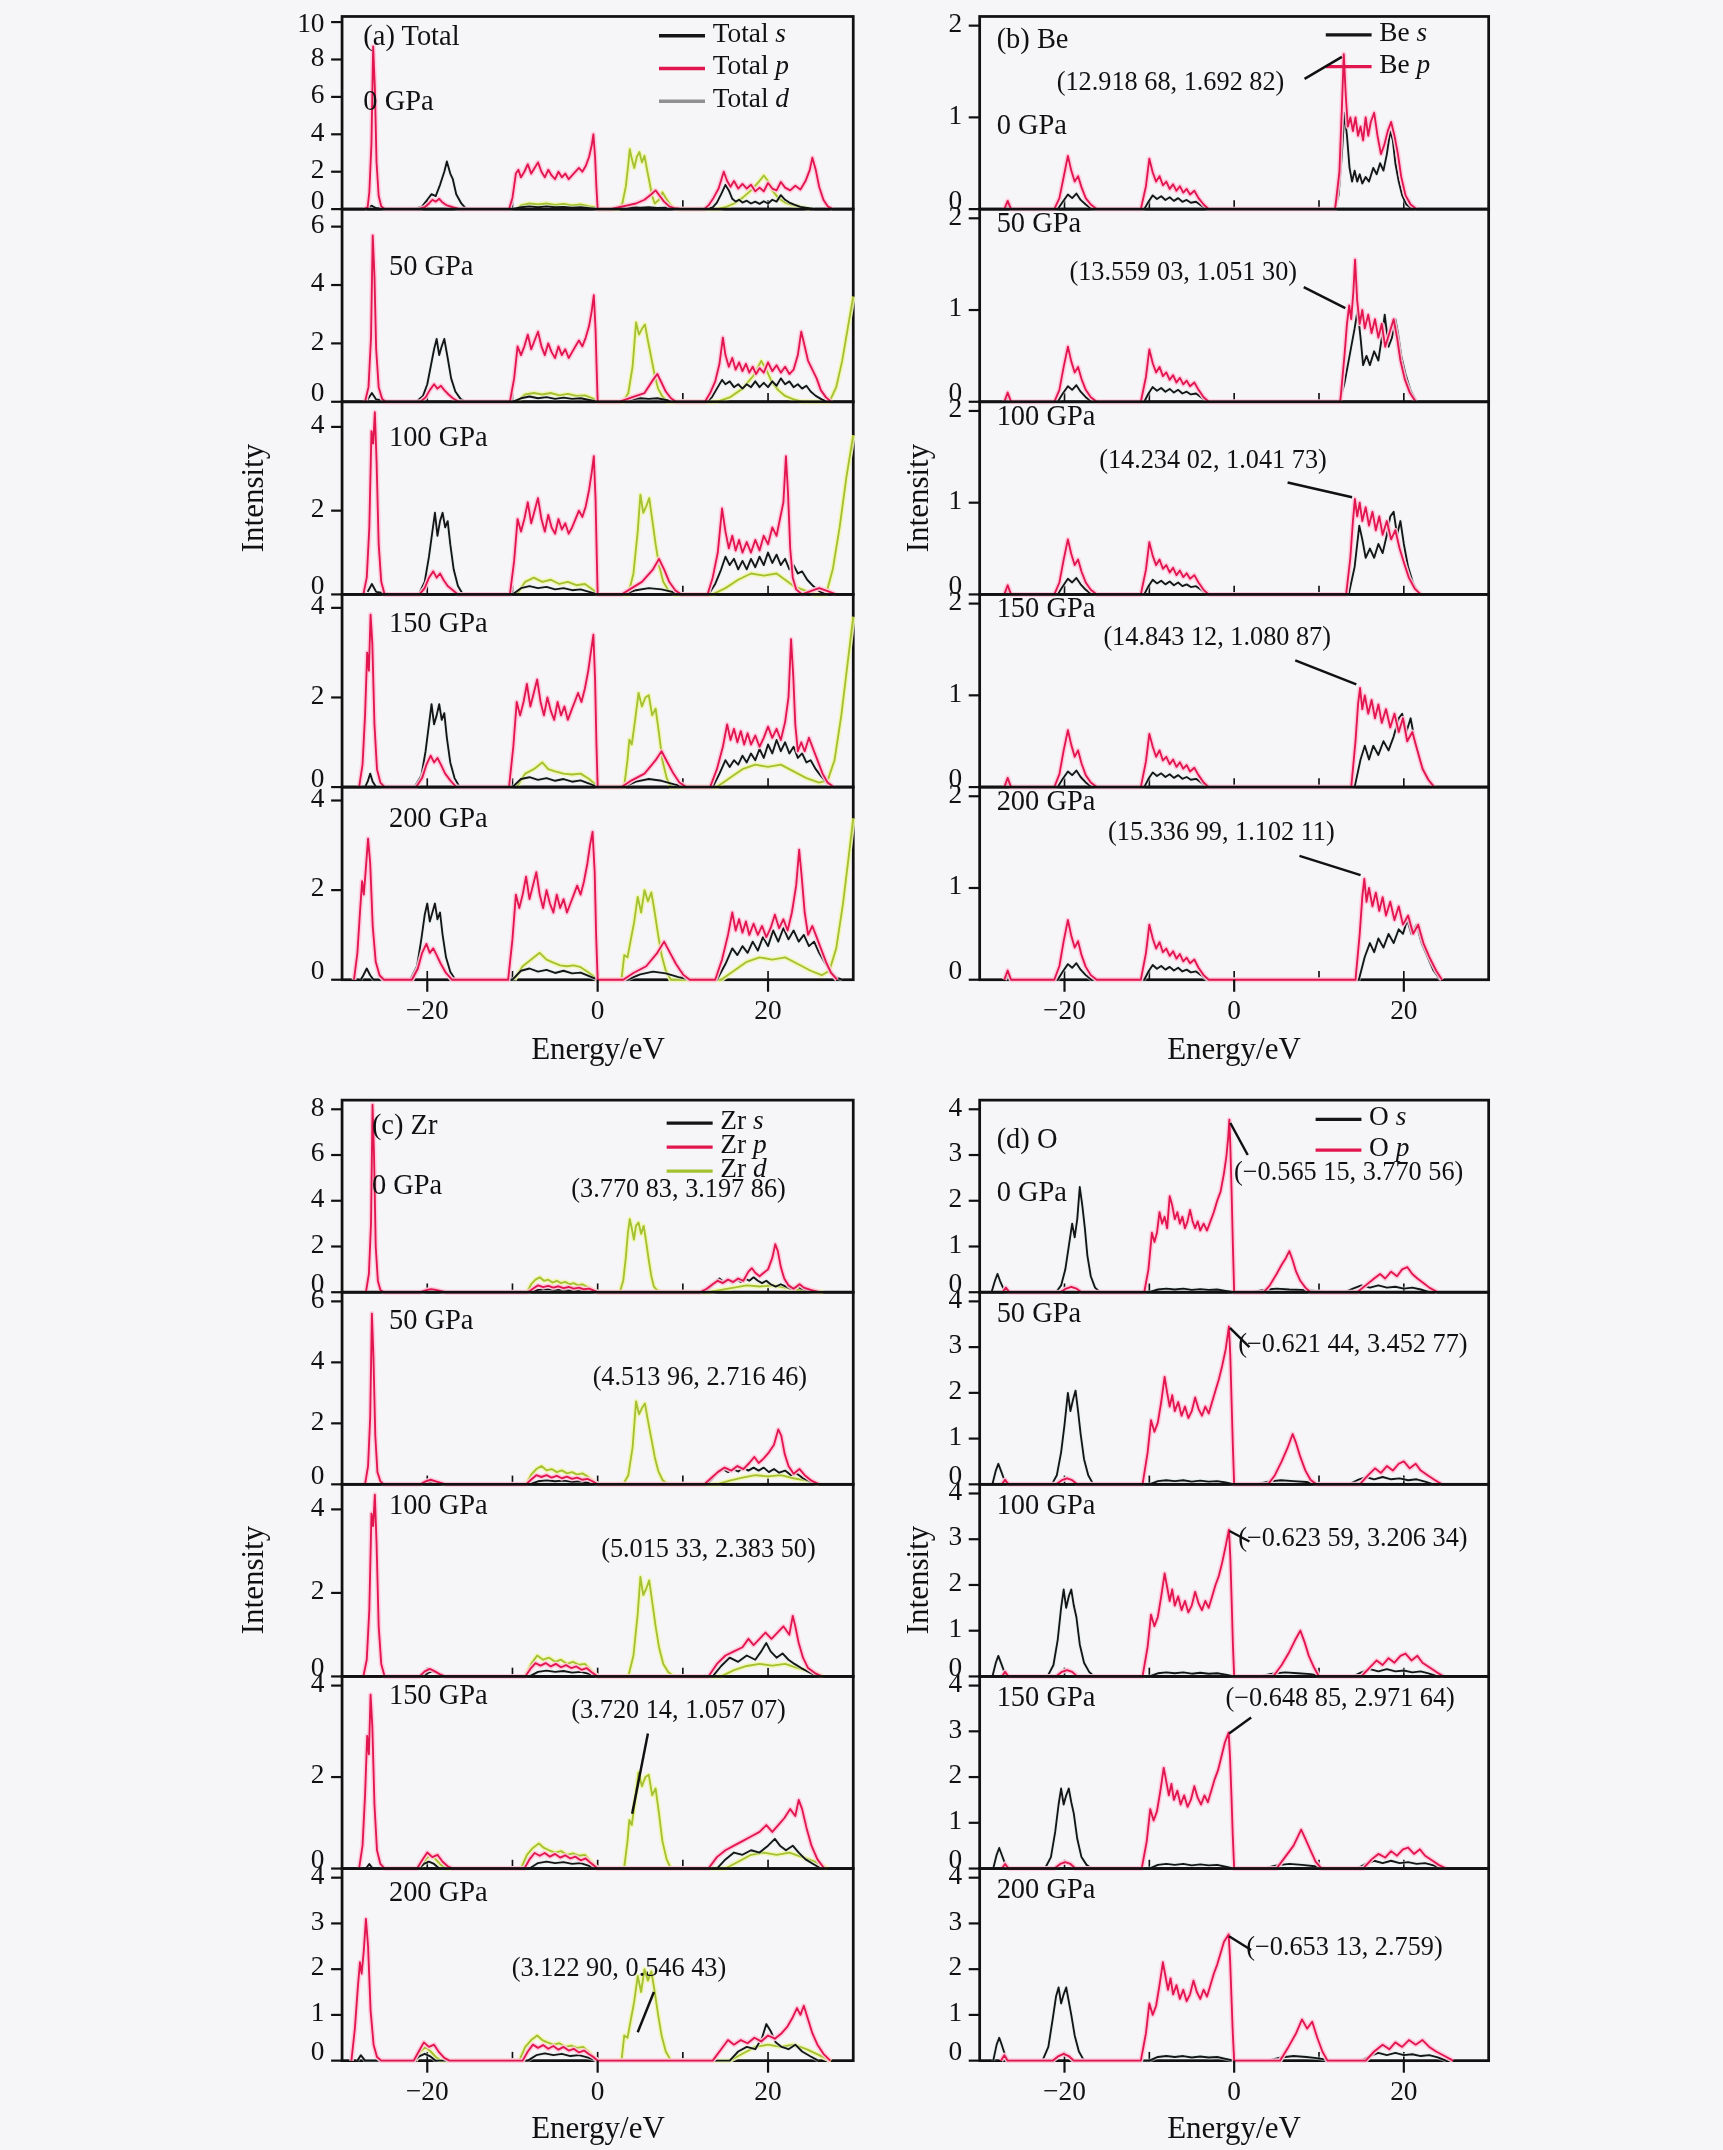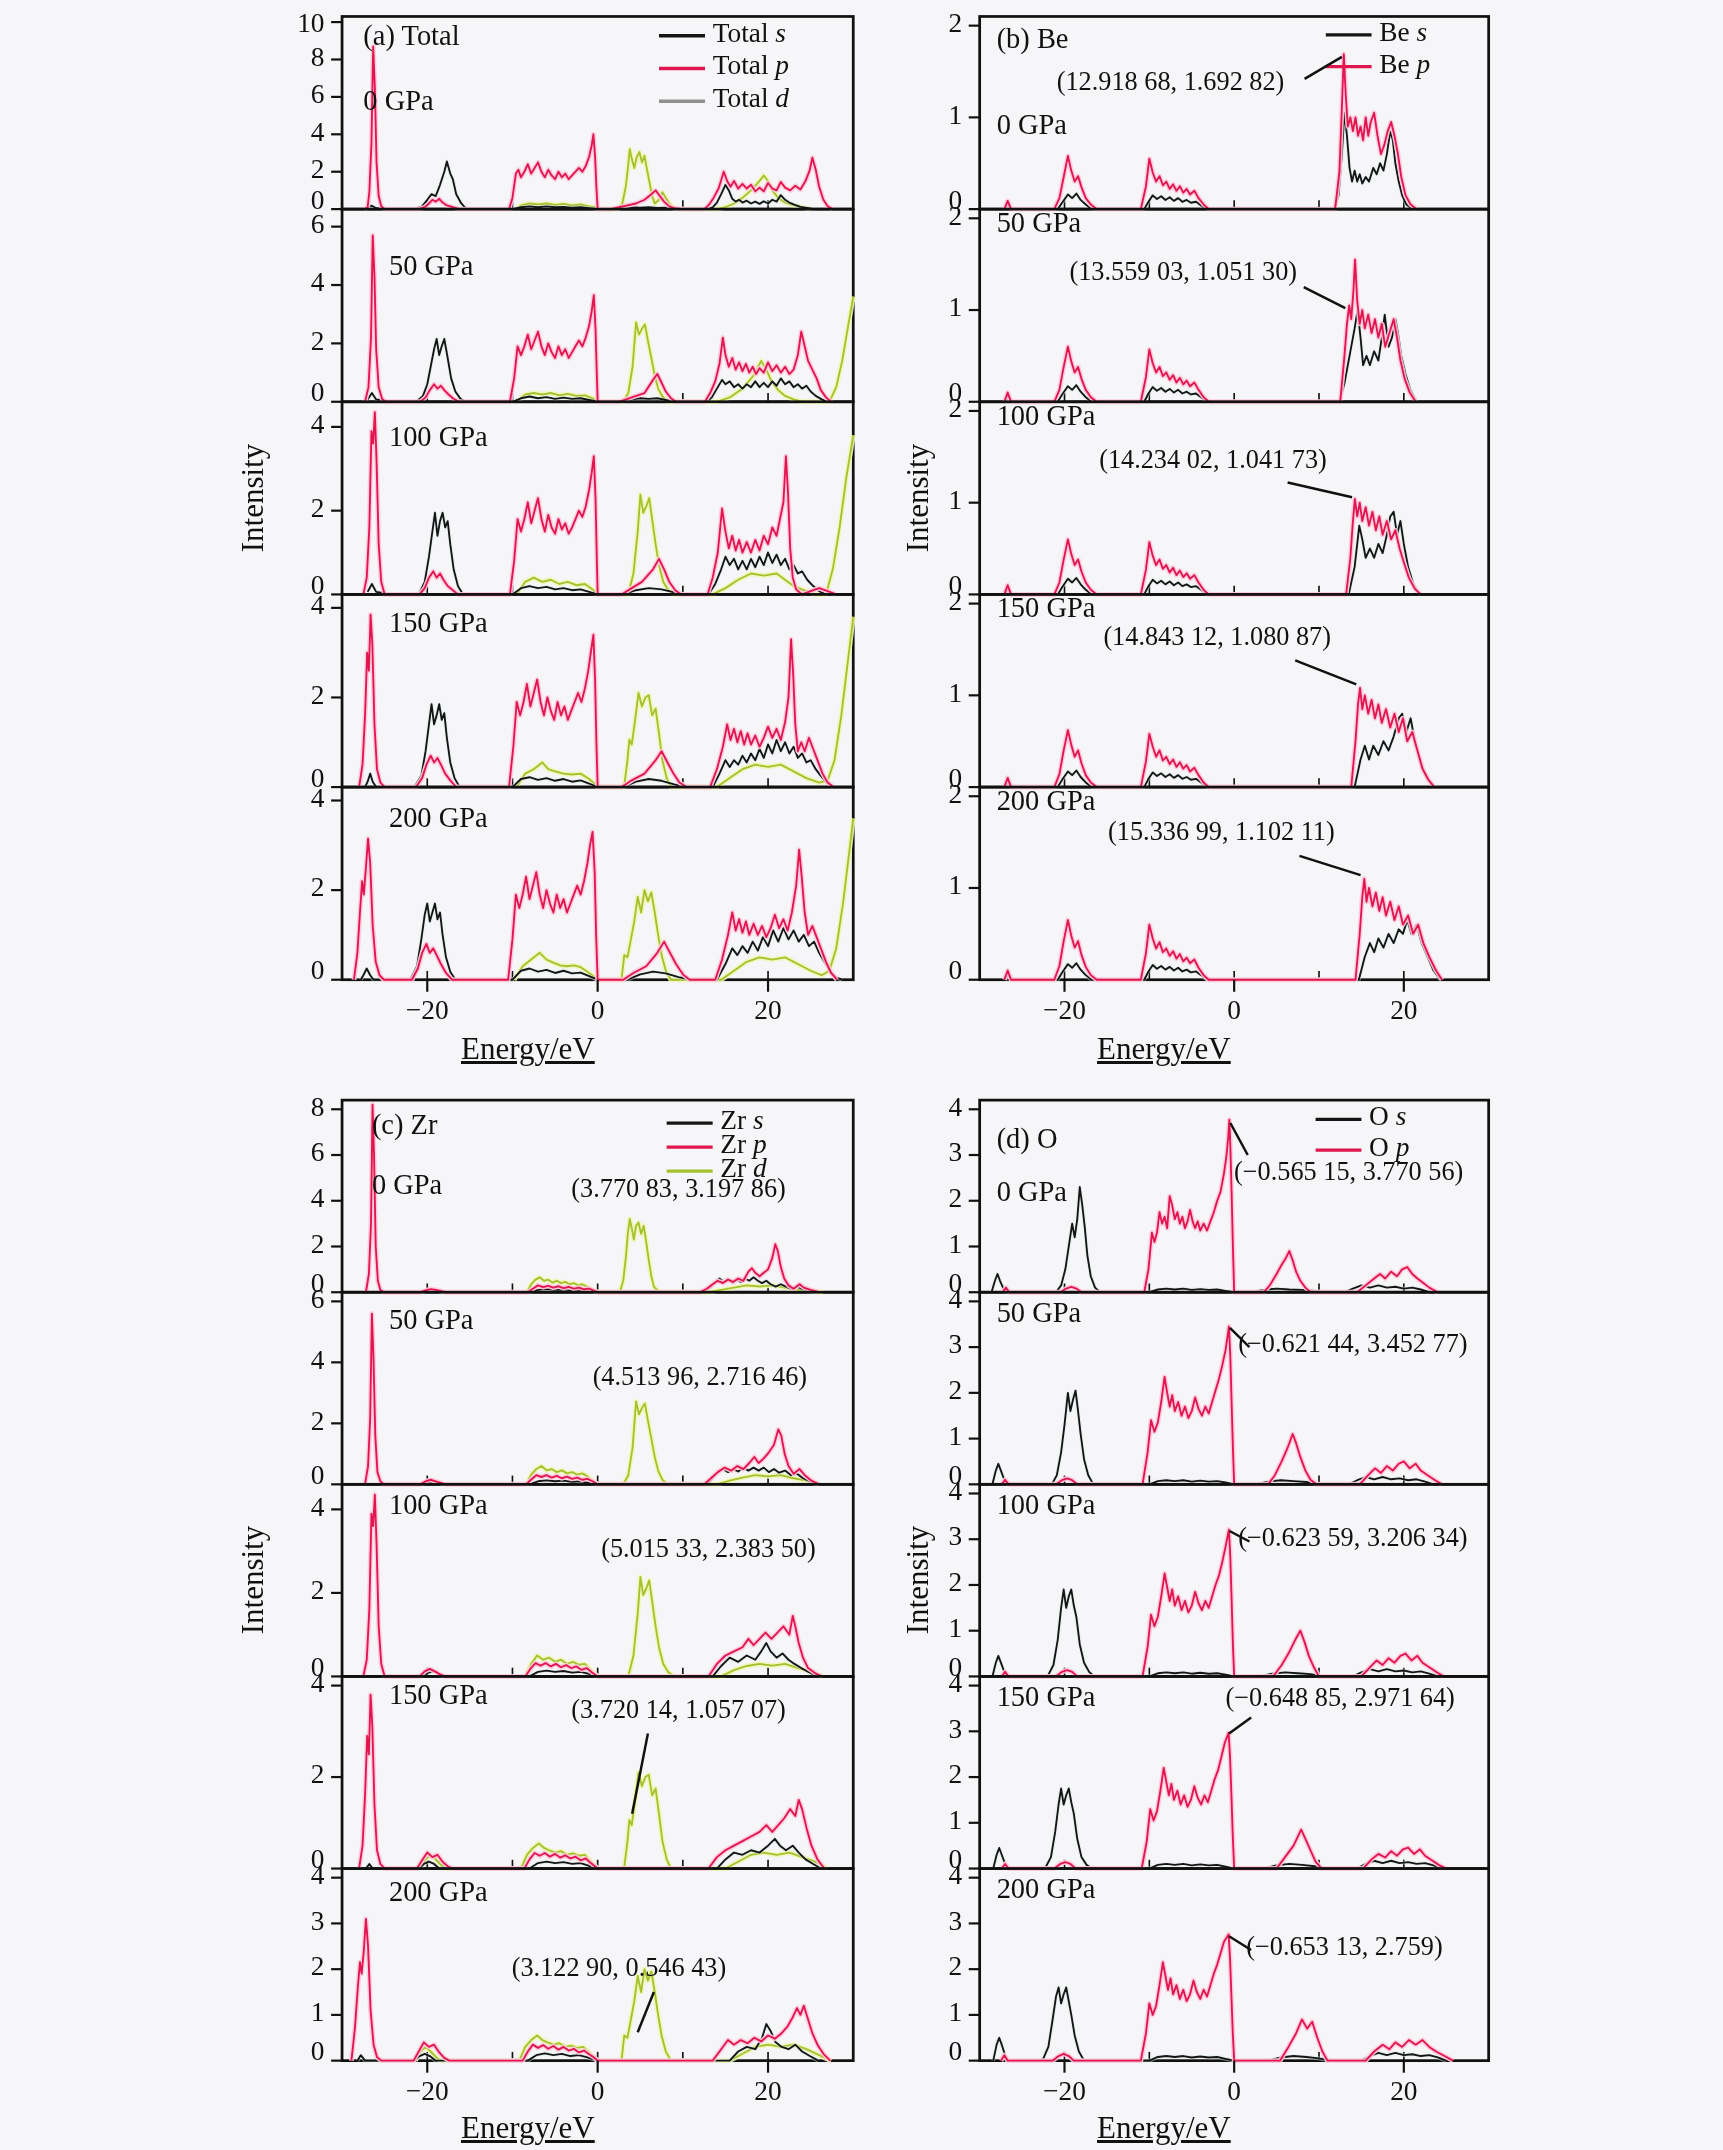--- a/index.html
+++ b/index.html
@@ -4,21 +4,21 @@
 <style>
   html,body{margin:0;padding:0;}
   body{
     width:1724px;height:2151px;position:relative;
     background:#f6f5f7;color:#111;
     font-family:"Liberation Serif","DejaVu Serif",serif;
   }
   #fig{position:absolute;left:0;top:0;width:1724px;height:2151px;}
   #plot{position:absolute;left:0;top:0;}
   .axlabel{position:absolute;font-size:31px;color:#111;white-space:nowrap;}
-  .xlab{width:274px;text-decoration:underline;}
+  .xlab{width:274px;text-align:center;}
   .ylab{transform:translate(-50%,-50%) rotate(-90deg);transform-origin:center center;}
 </style>
 </head>
 <body>
 
 <div id="fig">
   <svg id="plot" width="1724" height="2151" viewBox="0 0 3150 3930">
       <g>
         <g>
           <rect x="625" y="30" width="934" height="352" fill="none" stroke="#111111" stroke-width="5"></rect>

